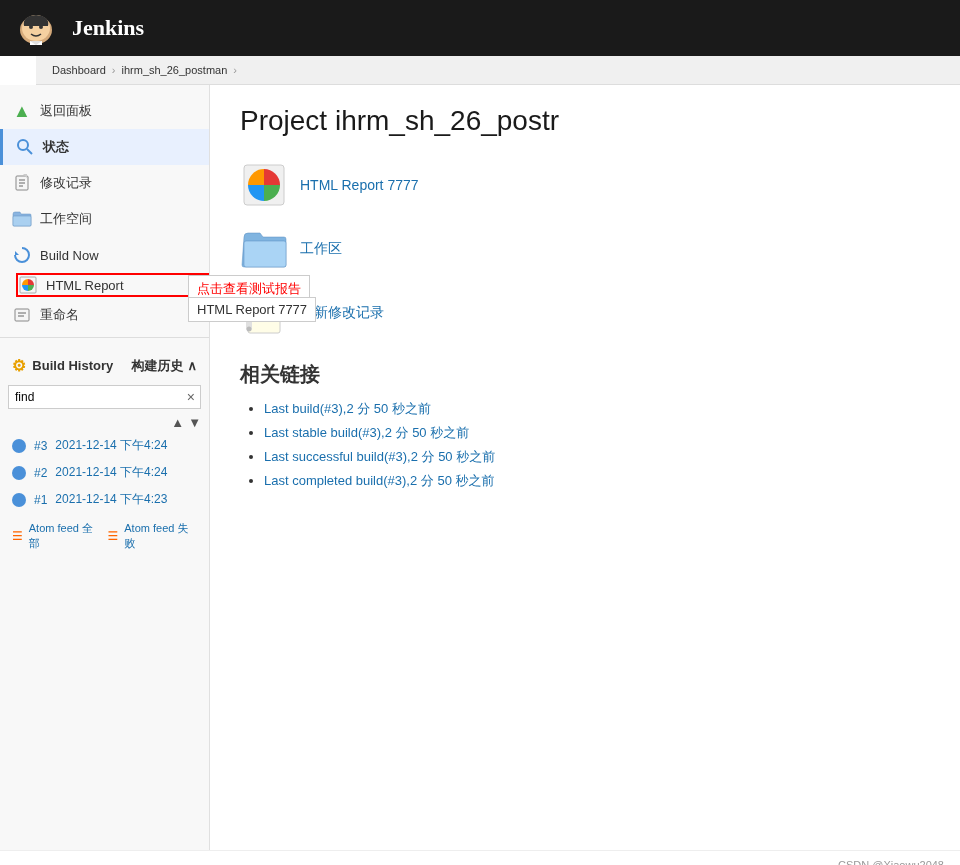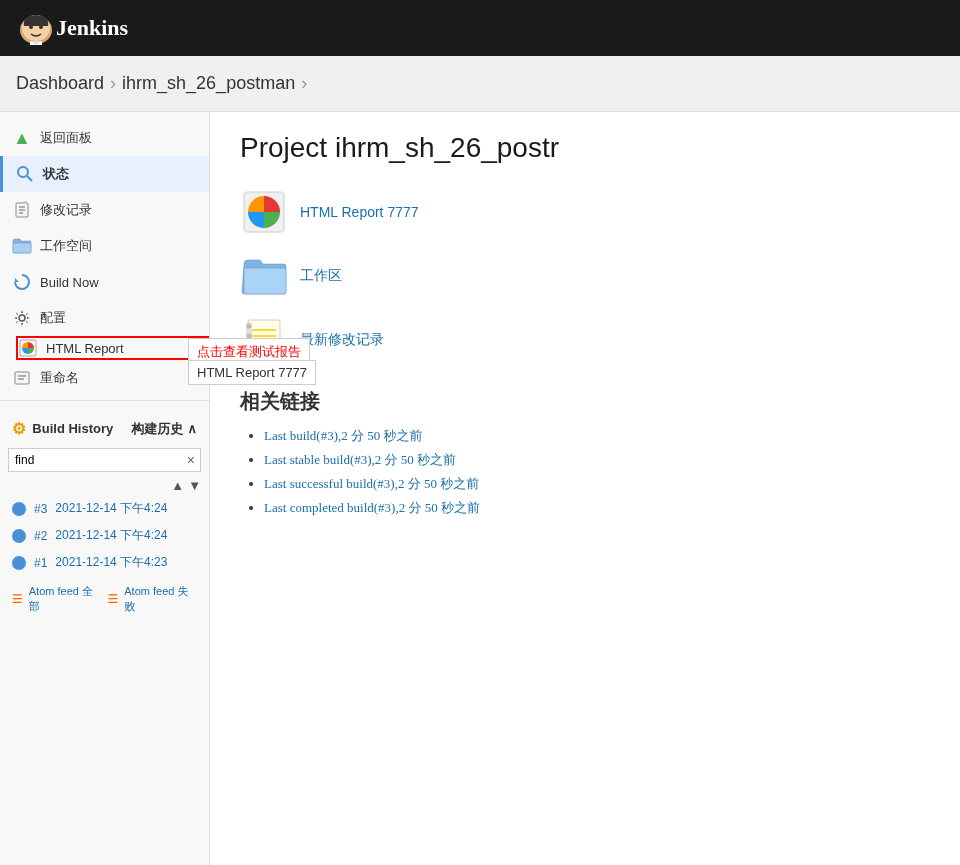--- a/index.html
+++ b/index.html
@@ -4,42 +4,43 @@
   <style>
     * { box-sizing: border-box; margin: 0; padding: 0; }
     body { font-family: Arial, sans-serif; font-size: 13px; background: #fff; color: #333; }
 
     
     .header {
       background: #1a1a1a;
       padding: 8px 16px;
       display: flex;
       align-items: center;
-      gap: 0;
+      gap: 16px;
     }
     .header-logo {
       width: 40px;
       height: 40px;
     }
     .header-title {
       color: #fff;
       font-size: 22px;
       font-weight: bold;
       font-family: Georgia, serif;
     }
 
     
     .breadcrumb {
       background: #f0f0f0;
-      padding: 17px 16px;
+      padding: 8px 16px;
       display: flex;
       align-items: center;
       gap: 6px;
-      font-size: 18px;
+      font-size: 11px;
       border-bottom: 1px solid #ddd;
+      margin-left: 36px;
     }
     .breadcrumb a { color: #333; text-decoration: none; }
     .breadcrumb-sep { color: #999; }
 
     
     .main-layout {
       display: flex;
       min-height: calc(865px - 100px);
     }
 
@@ -210,21 +211,20 @@
 
     
     .related-links-title {
       font-size: 20px;
       font-weight: bold;
       margin-bottom: 12px;
     }
     .related-links ul { padding-left: 24px; }
     .related-links li {
       margin-bottom: 6px;
-      font-family: Liberation Serif, serif;
     }
     .related-links a {
       color: #1a6fad;
       text-decoration: none;
       font-size: 13px;
     }
 
     
     .footer {
       text-align: right;
@@ -309,29 +309,20 @@
     <div class="sidebar-item">
       <span class="sidebar-icon">
         <svg width="18" height="18" viewBox="0 0 18 18">
           <path d="M9 2 A7 7 0 1 1 2 9" stroke="#4a90d9" stroke-width="2" fill="none"></path>
           <polygon points="2,5 2,9 6,9" fill="#4a90d9"></polygon>
         </svg>
       </span>
       <span class="sidebar-label">Build Now</span>
     </div>
 
-    <div class="sidebar-item">
-      <span class="sidebar-icon">
-        <svg width="18" height="18" viewBox="0 0 18 18">
-          <circle cx="9" cy="9" r="3" fill="none" stroke="#555" stroke-width="1.5"></circle>
-          <path d="M9 1 L10 4 L8 4 Z M9 17 L10 14 L8 14 Z M1 9 L4 10 L4 8 Z M17 9 L14 10 L14 8 Z M3.2 3.2 L5.3 5.8 L3.8 5.8 Z M14.8 14.8 L12.7 12.2 L14.2 12.2 Z M14.8 3.2 L12.7 5.8 L14.2 5.8 Z M3.2 14.8 L5.3 12.2 L3.8 12.2 Z" fill="#555"></path>
-        </svg>
-      </span>
-      <span class="sidebar-label">配置</span>
-    </div>
 
 
     <div class="sidebar-item html-report-box" style="position:relative;margin-left:16px;">
       <span class="sidebar-icon">
         <svg width="20" height="20" viewBox="0 0 20 20">
           <rect x="2" y="2" width="16" height="16" rx="1" fill="#f5f5f5" stroke="#aaa" stroke-width="1"></rect>
           <circle cx="10" cy="10" r="6" fill="none"></circle>
           <path d="M10 10 L10 4 A6 6 0 0 1 16 10 Z" fill="#e53935"></path>
           <path d="M10 10 L16 10 A6 6 0 0 1 10 16 Z" fill="#4caf50"></path>
           <path d="M10 10 L10 16 A6 6 0 0 1 4 10 Z" fill="#2196f3"></path>

